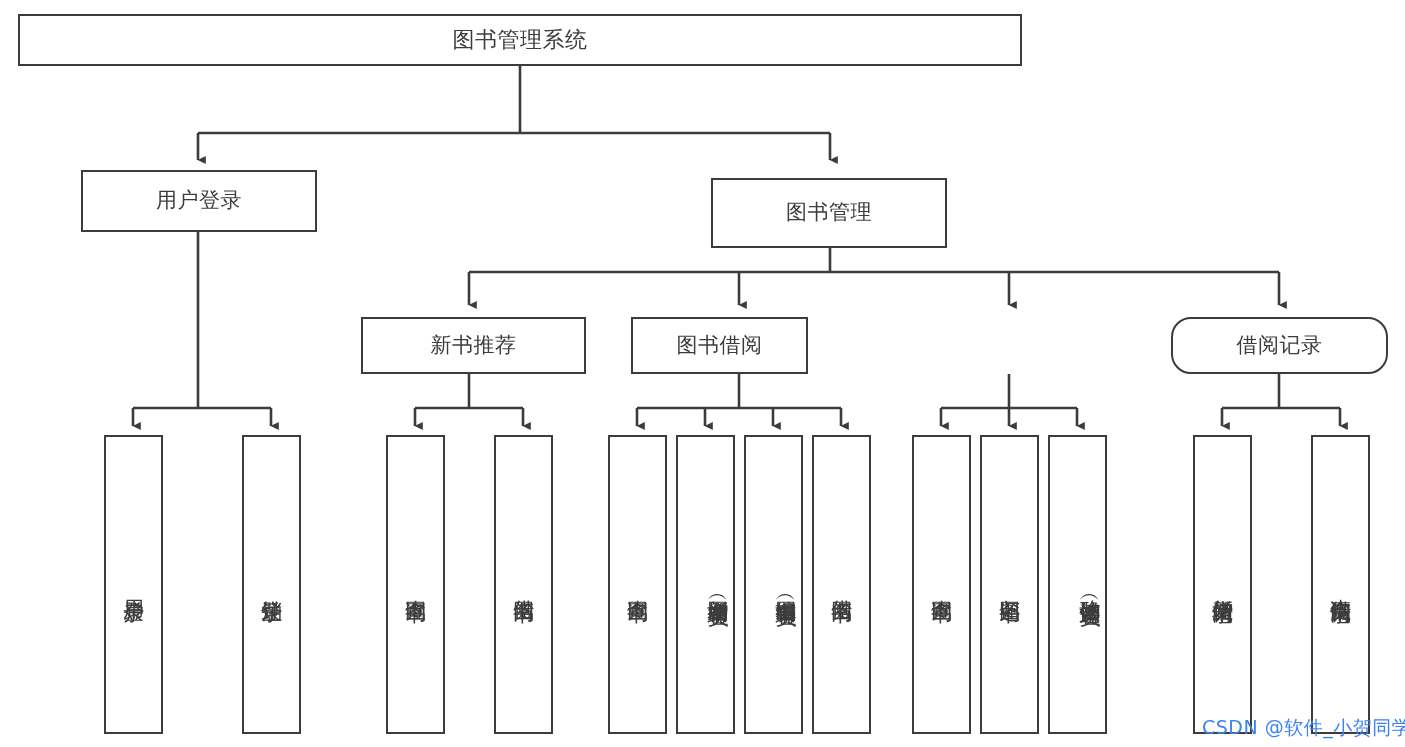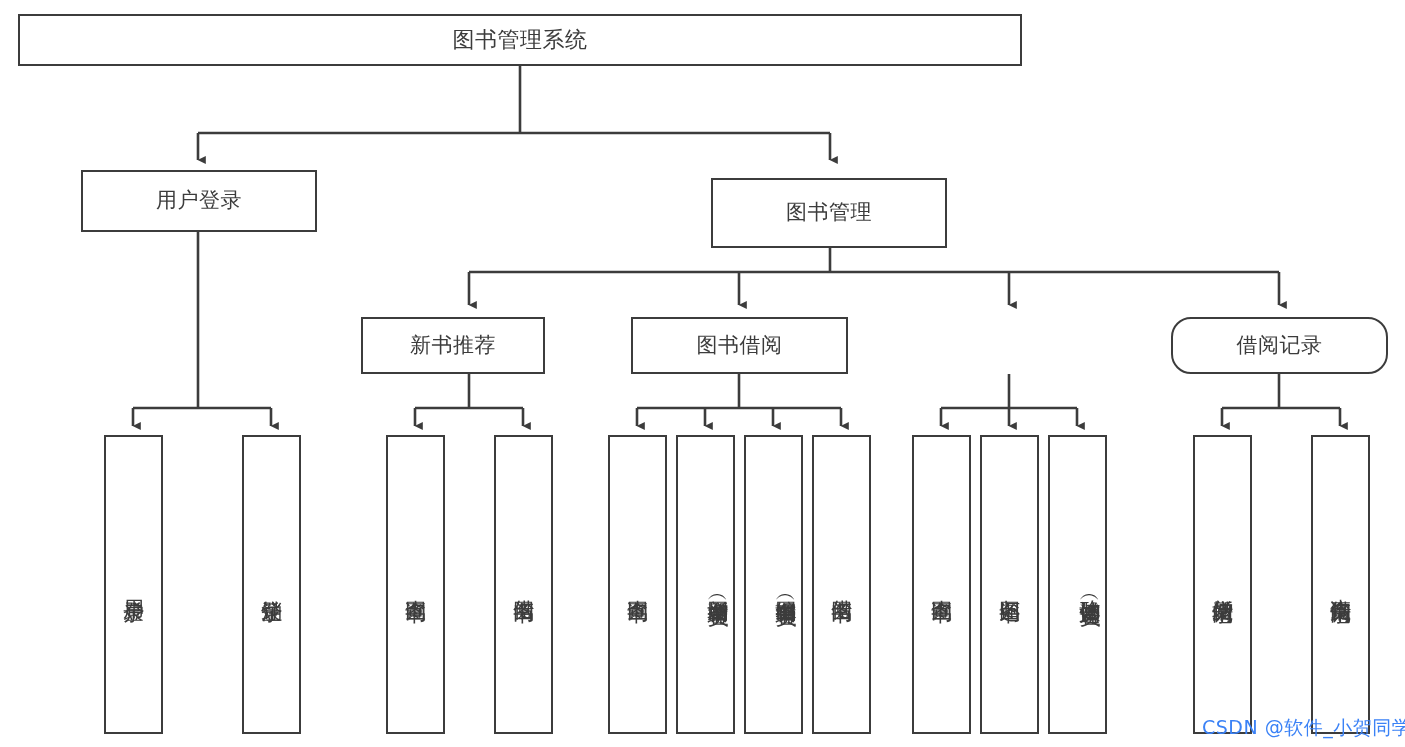--- a/index.html
+++ b/index.html
@@ -124,22 +124,22 @@
       <path d="M 1222 408 L 1222 426" marker-end="url(#arrowhead)"></path>
       <path d="M 1340 408 L 1340 426" marker-end="url(#arrowhead)"></path>
     </g>
   </svg>
 
   <div class="node node-h node-root" style="left:18px; top:14px; width:1004px; height:52px;">图书管理系统</div>
 
   <div class="node node-h" style="left:81px; top:170px; width:236px; height:62px;">用户登录</div>
   <div class="node node-h" style="left:711px; top:170px; width:236px; height:70px;margin-top:8px;">图书管理</div>
 
-  <div class="node node-h" style="left:361px; top:317px; width:184px; height:57px;">新书推荐</div>
-  <div class="node node-h" style="left:631px; top:317px; width:217px; height:57px;">图书借阅</div>
+  <div class="node node-h" style="left:361px; top:317px; width:225px; height:57px;">新书推荐</div>
+  <div class="node node-h" style="left:631px; top:317px; width:177px; height:57px;">图书借阅</div>
   <div class="node node-h" style="left:1171px; top:317px; width:217px; height:57px;border-radius:20px;">借阅记录</div>
 
   <div class="node node-v pad-mid" style="left:104px; top:435px; width:59px; height:299px;">用户登录</div>
   <div class="node node-v pad-mid" style="left:242px; top:435px; width:59px; height:299px;">注销登录</div>
 
   <div class="node node-v pad-mid" style="left:386px; top:435px; width:59px; height:299px;">查询图书</div>
   <div class="node node-v pad-mid" style="left:494px; top:435px; width:59px; height:299px;">借阅图书</div>
 
   <div class="node node-v pad-mid" style="left:608px; top:435px; width:59px; height:299px;">查询图书</div>
   <div class="node node-v" style="left:676px; top:435px; width:59px; height:299px;">新增图书（管理员）</div>

